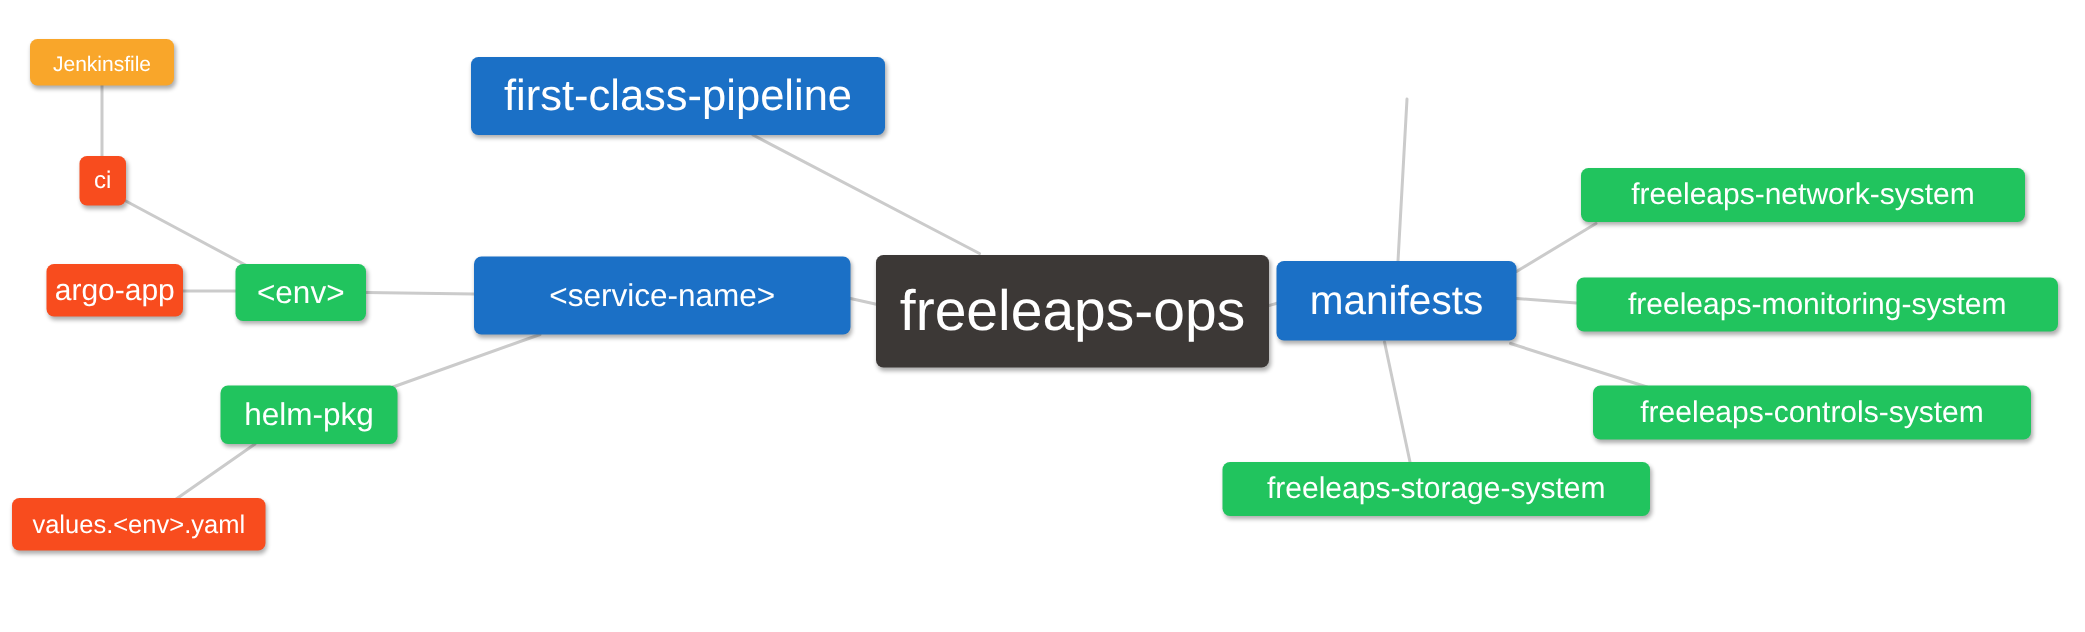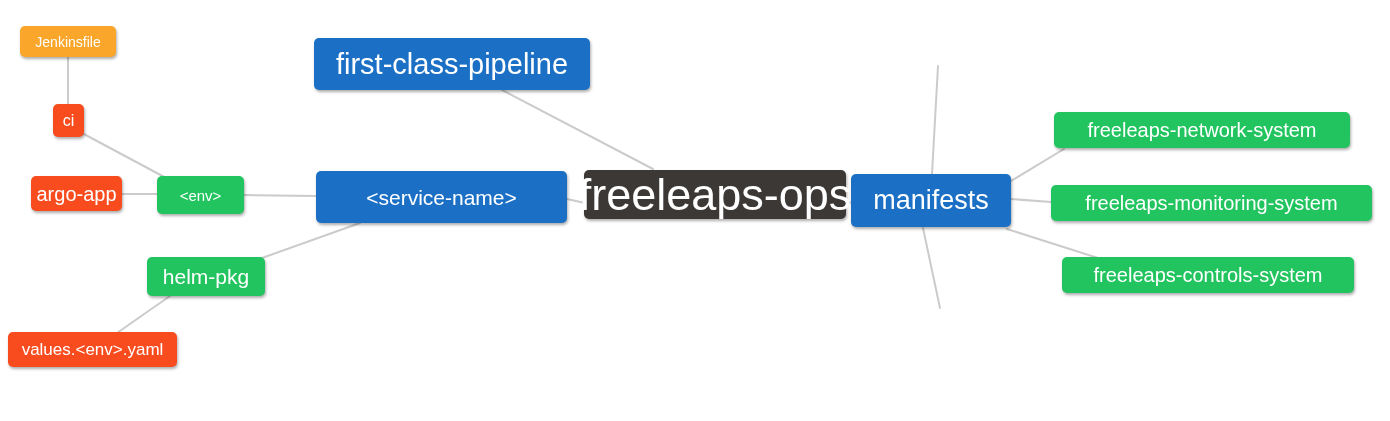--- a/index.html
+++ b/index.html
@@ -54,23 +54,24 @@
       <line x1="932" y1="174" x2="938" y2="66" stroke="#cbcbcb" stroke-width="2" stroke-linecap="round"></line>
       <line x1="1011" y1="181" x2="1064" y2="149" stroke="#cbcbcb" stroke-width="2" stroke-linecap="round"></line>
       <line x1="1011" y1="199" x2="1051" y2="202" stroke="#cbcbcb" stroke-width="2" stroke-linecap="round"></line>
       <line x1="1007" y1="229" x2="1098" y2="258" stroke="#cbcbcb" stroke-width="2" stroke-linecap="round"></line>
       <line x1="923" y1="228" x2="940" y2="308" stroke="#cbcbcb" stroke-width="2" stroke-linecap="round"></line>
     </svg>
 
 <div class="node" style="left: 20px; top: 26px; width: 96px; height: 31px; font-size: 14px; background: rgb(249, 166, 42); color: rgb(255, 255, 255);">Jenkinsfile</div>
     <div class="node" style="left: 53px; top: 104px; width: 31px; height: 33px; font-size: 16px; background: rgb(248, 76, 30); color: rgb(255, 255, 255);">ci</div>
     <div class="node" style="left: 31px; top: 176px; width: 91px; height: 35px; font-size: 20px; background: rgb(248, 76, 30); color: rgb(255, 255, 255);">argo-app</div>
-    <div class="node" style="left: 157px; top: 176px; width: 87px; height: 38px; font-size: 15px; background: rgb(33, 196, 94); color: rgb(255, 255, 255);">&lt;env&gt;</div>
+    <div class="node" style="left: 157px; top: 176px; width: 87px; height: 38px; font-size: 21px; background: rgb(33, 196, 94); color: rgb(255, 255, 255);">&lt;env&gt;</div>
     <div class="node" style="left: 147px; top: 257px; width: 118px; height: 39px; font-size: 21px; background: rgb(33, 196, 94); color: rgb(255, 255, 255);">helm-pkg</div>
     <div class="node" style="left: 8px; top: 332px; width: 169px; height: 35px; font-size: 17px; background: rgb(248, 76, 30); color: rgb(255, 255, 255);">values.&lt;env&gt;.yaml</div>
     <div class="node" style="left: 314px; top: 38px; width: 276px; height: 52px; font-size: 29px; background: rgb(27, 112, 198); color: rgb(255, 255, 255);">first-class-pipeline</div>
     <div class="node" style="left: 316px; top: 171px; width: 251px; height: 52px; font-size: 21px; background: rgb(27, 112, 198); color: rgb(255, 255, 255);">&lt;service-name&gt;</div>
-    <div class="node" style="left: 584px; top: 170px; width: 262px; height: 49px; font-size: 45px; background: rgb(60, 56, 54); color: rgb(255, 255, 255);">freeleaps-ops</div>
+    <div class="node" style="left: 584px; top: 170px; width: 262px; height: 75px; font-size: 38px; background: rgb(60, 56, 54); color: rgb(255, 255, 255);">freeleaps-ops</div>
     <div class="node" style="left: 851px; top: 174px; width: 160px; height: 53px; font-size: 27px; background: rgb(27, 112, 198); color: rgb(255, 255, 255);">manifests</div>
     <div class="node" style="left: 1054px; top: 112px; width: 296px; height: 36px; font-size: 20px; background: rgb(33, 196, 94); color: rgb(255, 255, 255);">freeleaps-network-system</div>
     <div class="node" style="left: 1051px; top: 185px; width: 321px; height: 36px; font-size: 20px; background: rgb(33, 196, 94); color: rgb(255, 255, 255);">freeleaps-monitoring-system</div>
     <div class="node" style="left: 1062px; top: 257px; width: 292px; height: 36px; font-size: 20px; background: rgb(33, 196, 94); color: rgb(255, 255, 255);">freeleaps-controls-system</div>
+    <div class="node" style="left: 815px; top: 308px; width: 285px; height: 36px; font-size: 20px; background: rgb(33, 196, 94); color: rgb(255, 255, 255);">freeleaps-storage-system</div>
   </div>
 
 </body></html>

